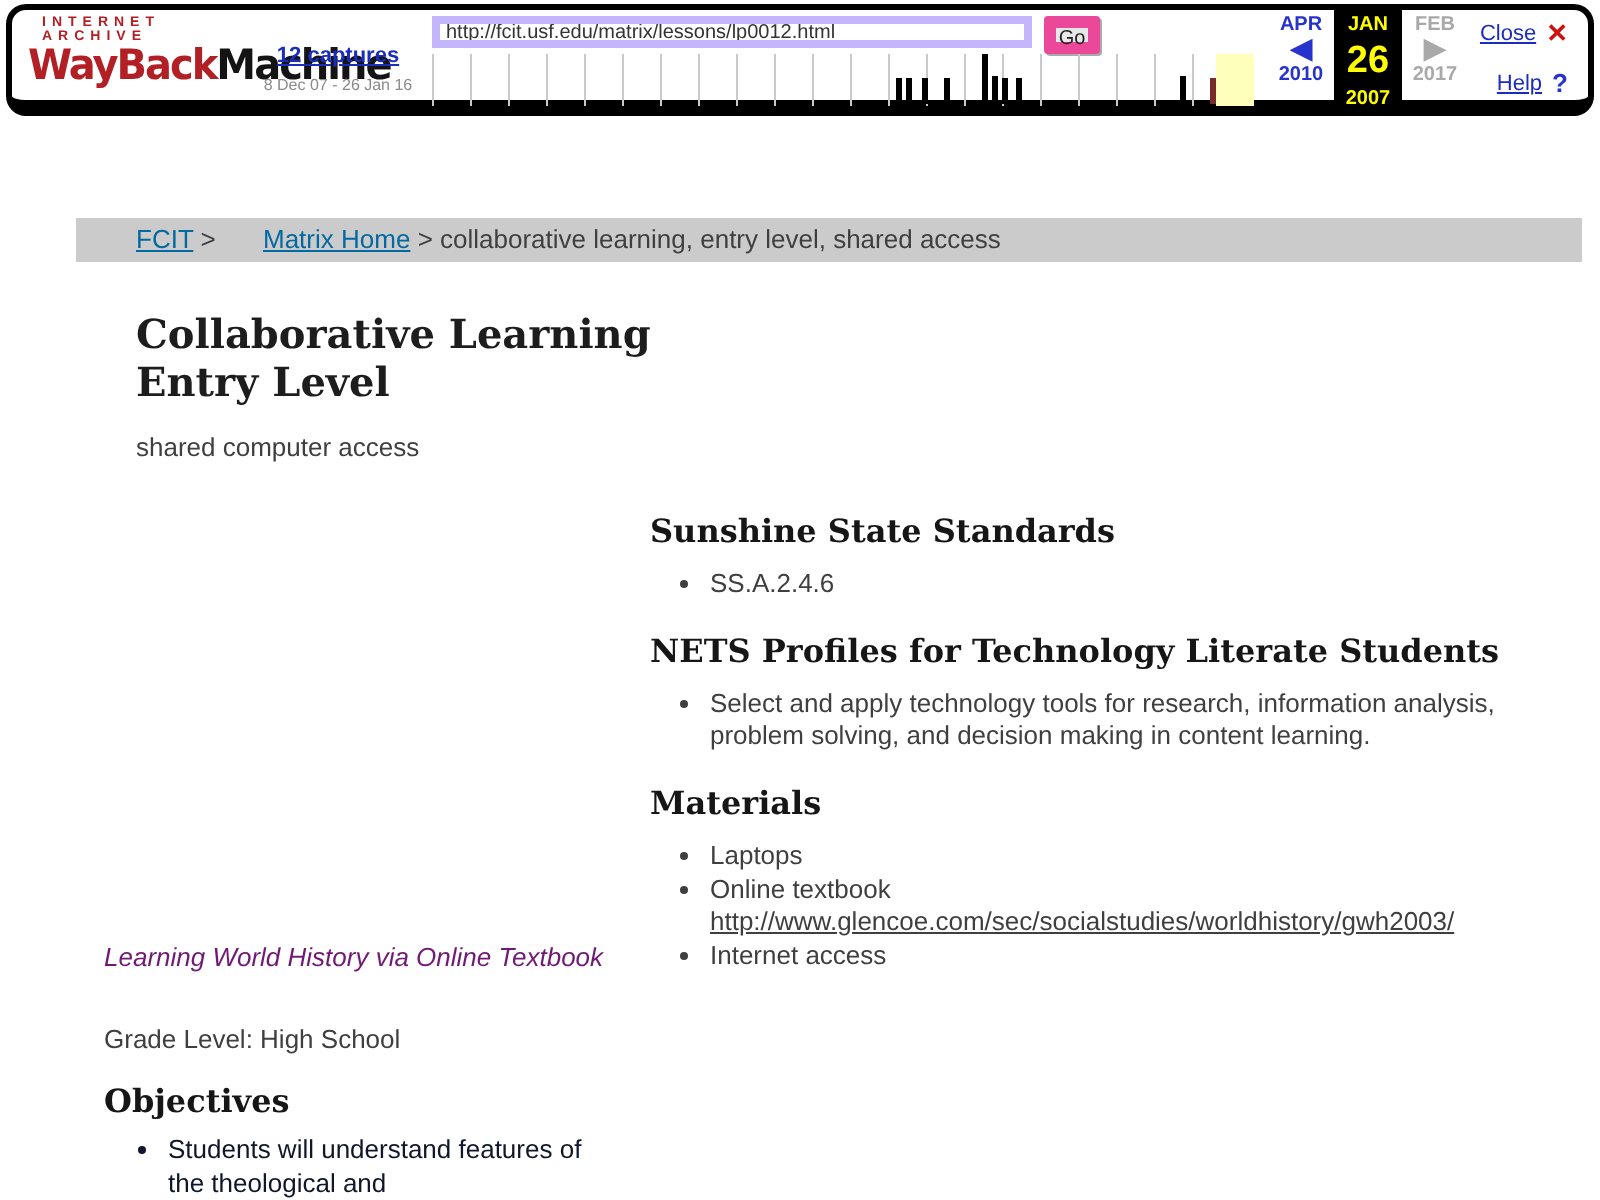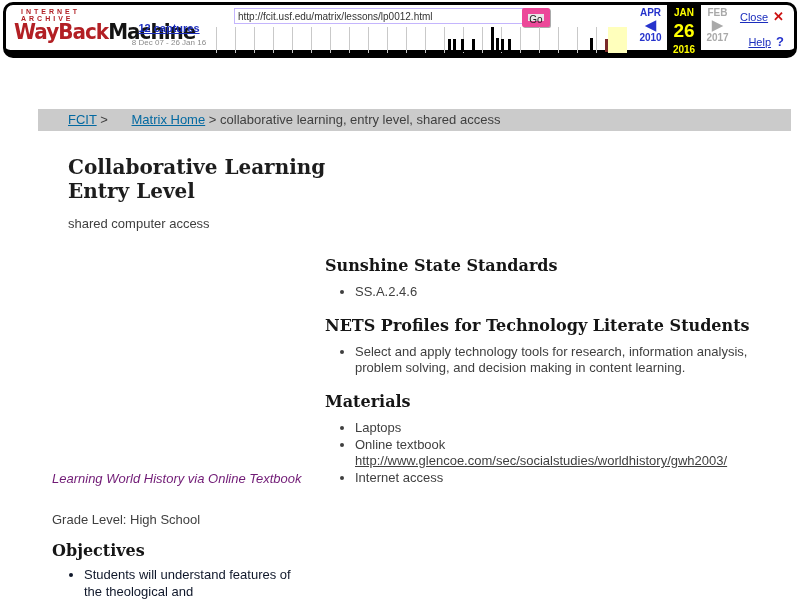--- a/index.html
+++ b/index.html
@@ -18,22 +18,22 @@
   .wb-logo-brand { font-size:20px; font-weight:800; letter-spacing:-1px; line-height:20px;
                    font-family:"DejaVu Sans", sans-serif; transform:scaleY(1.05); }
   .wb-brand-red { color:#b21f24; }
   .wb-brand-black { color:#141414; }
 
   .wb-captures { position:absolute; left:118px; top:13px; width:90px; text-align:center; }
   .wb-captures a { font-size:11px; font-weight:bold; color:#1b2dbd; text-decoration:underline; cursor:pointer; }
   .wb-captures .range { font-size:8px; color:#8a8a8a; margin-top:2px; }
 
   .wb-url { position:absolute; left:210px; top:3px; width:300px; height:16px;
-            border:1px solid #c4b5fd; font-size:10px; color:#333; padding:0 3px;
-            font-family:"Liberation Sans", sans-serif;margin-left:18px; }
+            border:4px solid #c4b5fd; font-size:10px; color:#333; padding:0 3px;
+            font-family:"Liberation Sans", sans-serif; }
   .wb-go { position:absolute; left:516px; top:3px; width:28px; height:19px;
            background:#e8e8e8; border:6px solid #ec4899; border-radius:2px;
            font-size:10px; color:#222; box-shadow:1px 1px 0 #aaa; cursor:pointer; }
 
   .wb-timeline { position:absolute; left:210px; top:22px; width:416px; height:26px;
     background:
       repeating-linear-gradient(to right, #c9c9c9 0 1px, transparent 1px 19px);
   }
   .wb-bar { position:absolute; bottom:1px; width:3px; background:#000; }
   .wb-highlight { position:absolute; top:0; bottom:0; background:#ffffbc; }
@@ -123,21 +123,21 @@
 
   <div class="wb-nav">
     <div class="wb-nav-col wb-prev">
       <span class="m">APR</span>
       <span class="wb-arrow">◀</span>
       <span class="y">2010</span>
     </div>
     <div class="wb-current">
       <span class="m">JAN</span>
       <span class="d">26</span>
-      <span class="y">2016</span>
+      <span class="y">2007</span>
     </div>
     <div class="wb-nav-col wb-next">
       <span class="m">FEB</span>
       <span class="wb-arrow">▶</span>
       <span class="y">2017</span>
     </div>
   </div>
 
   <div class="wb-closehelp">
     <div class="wb-ch-row">

